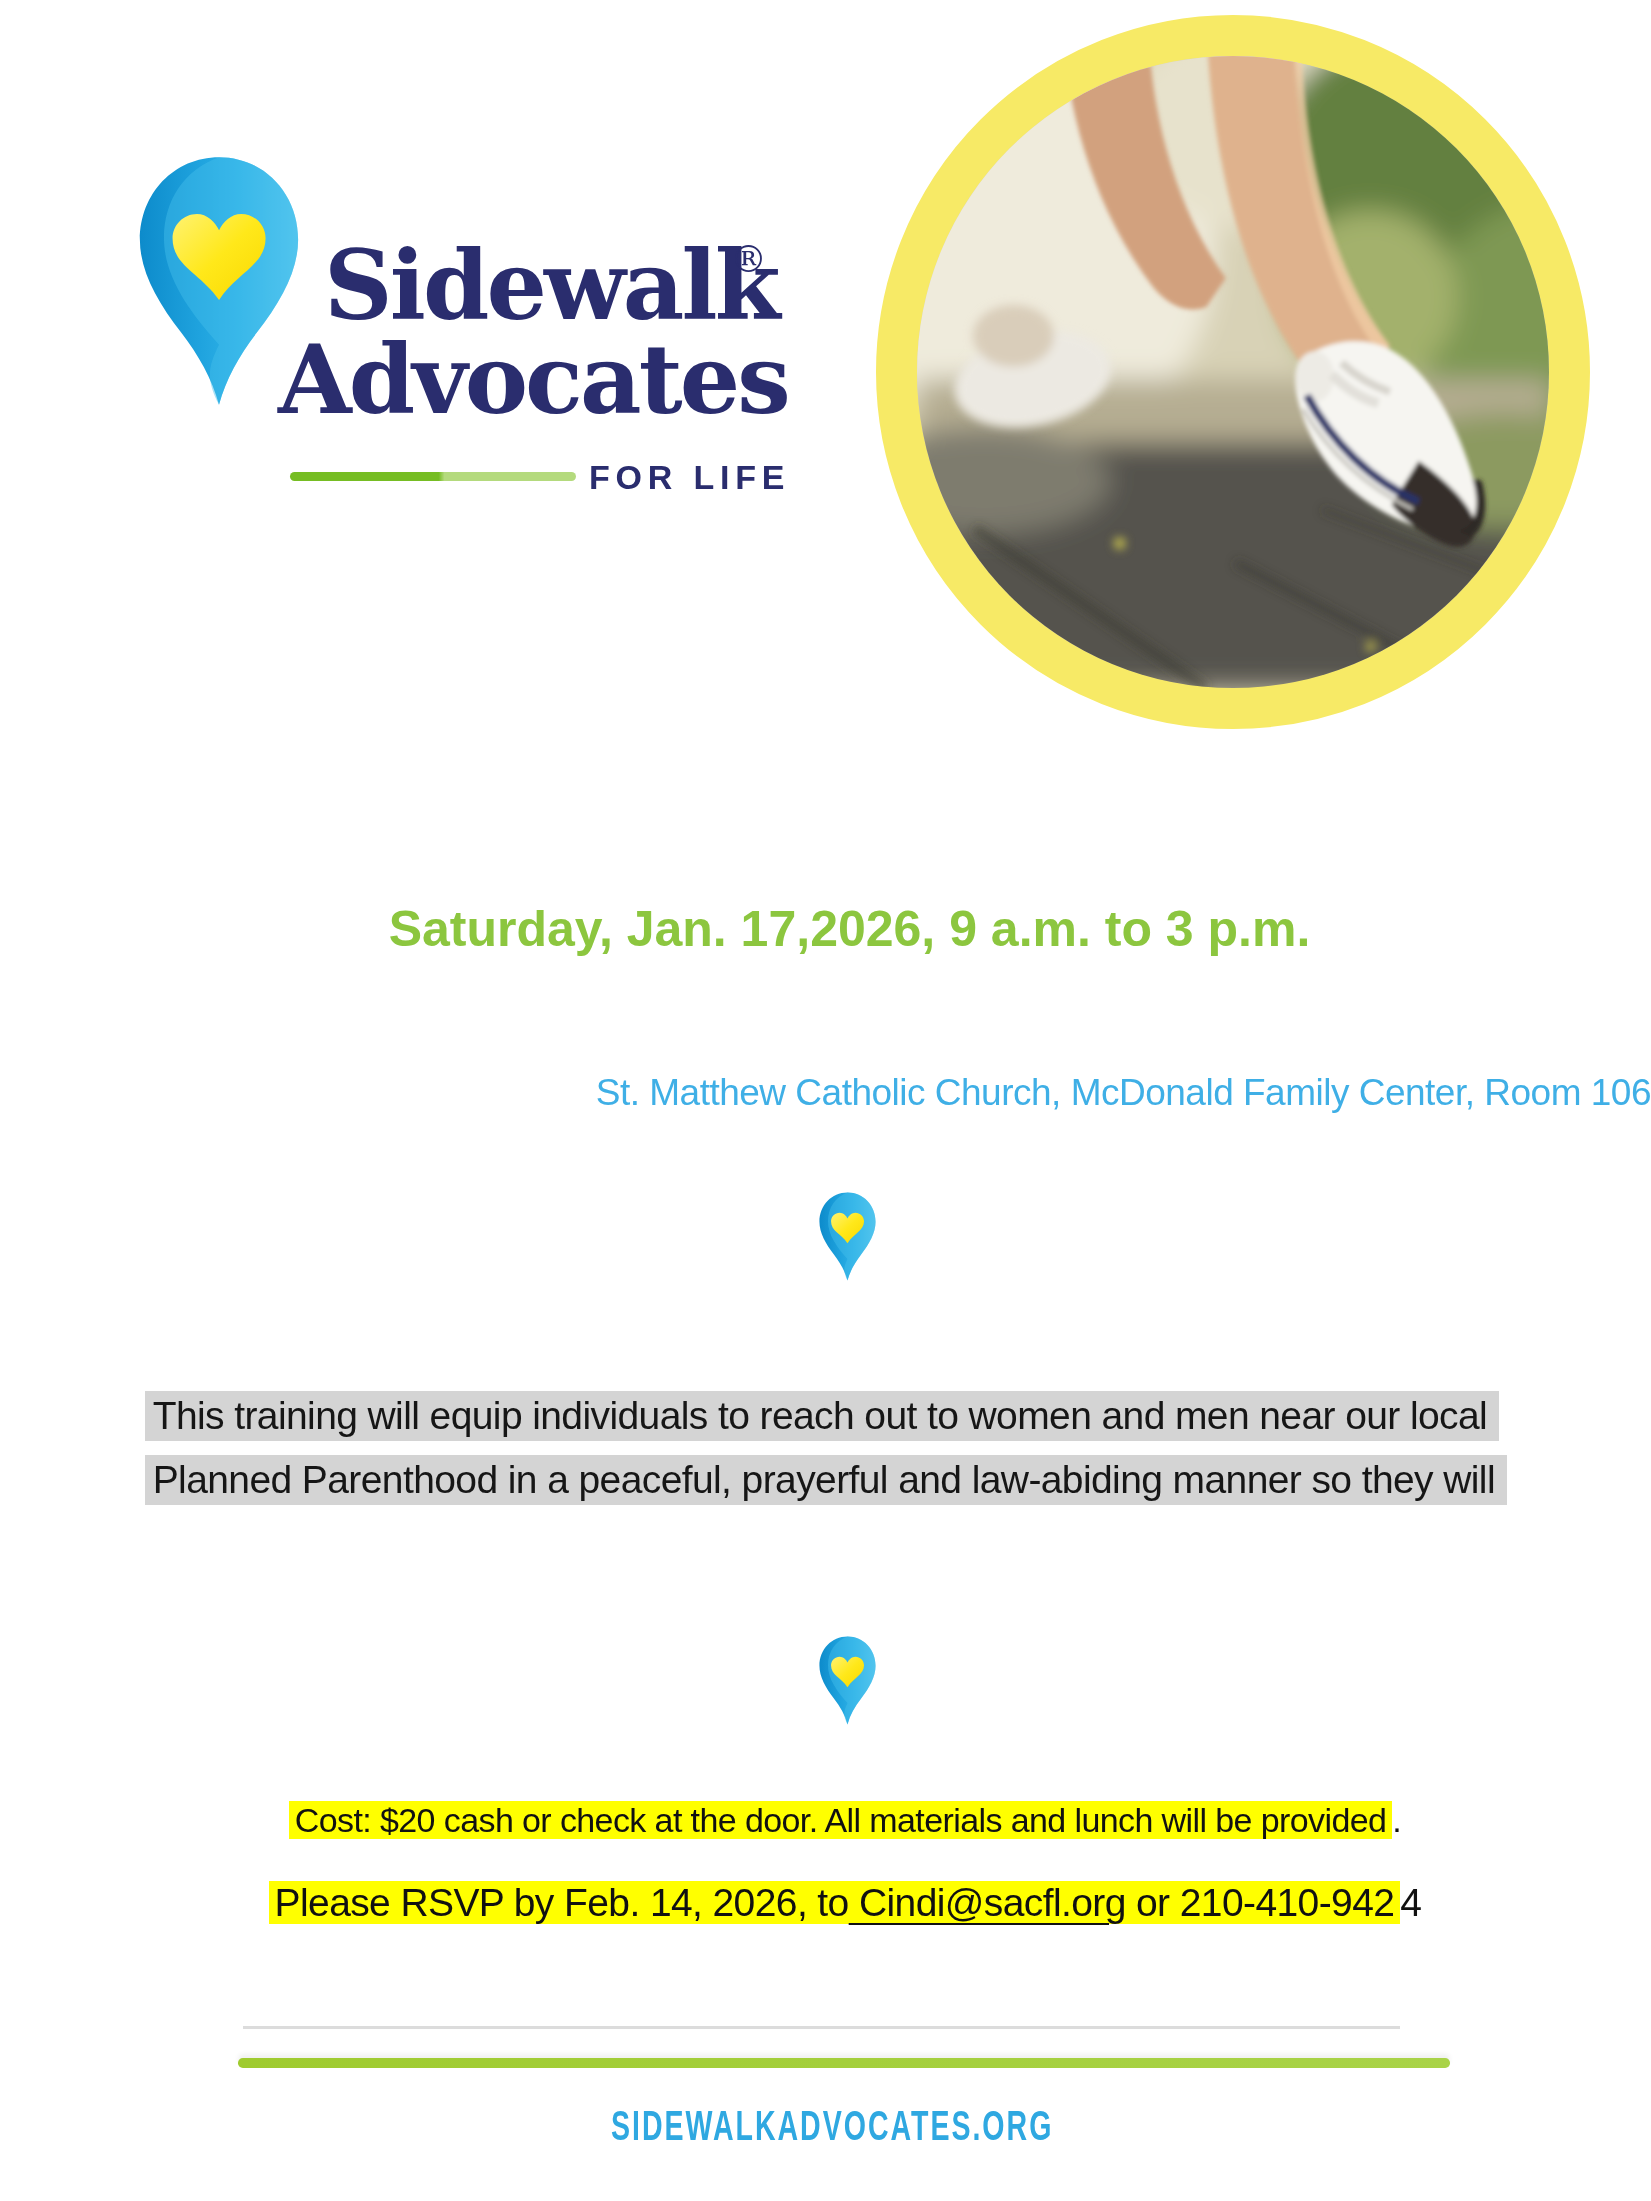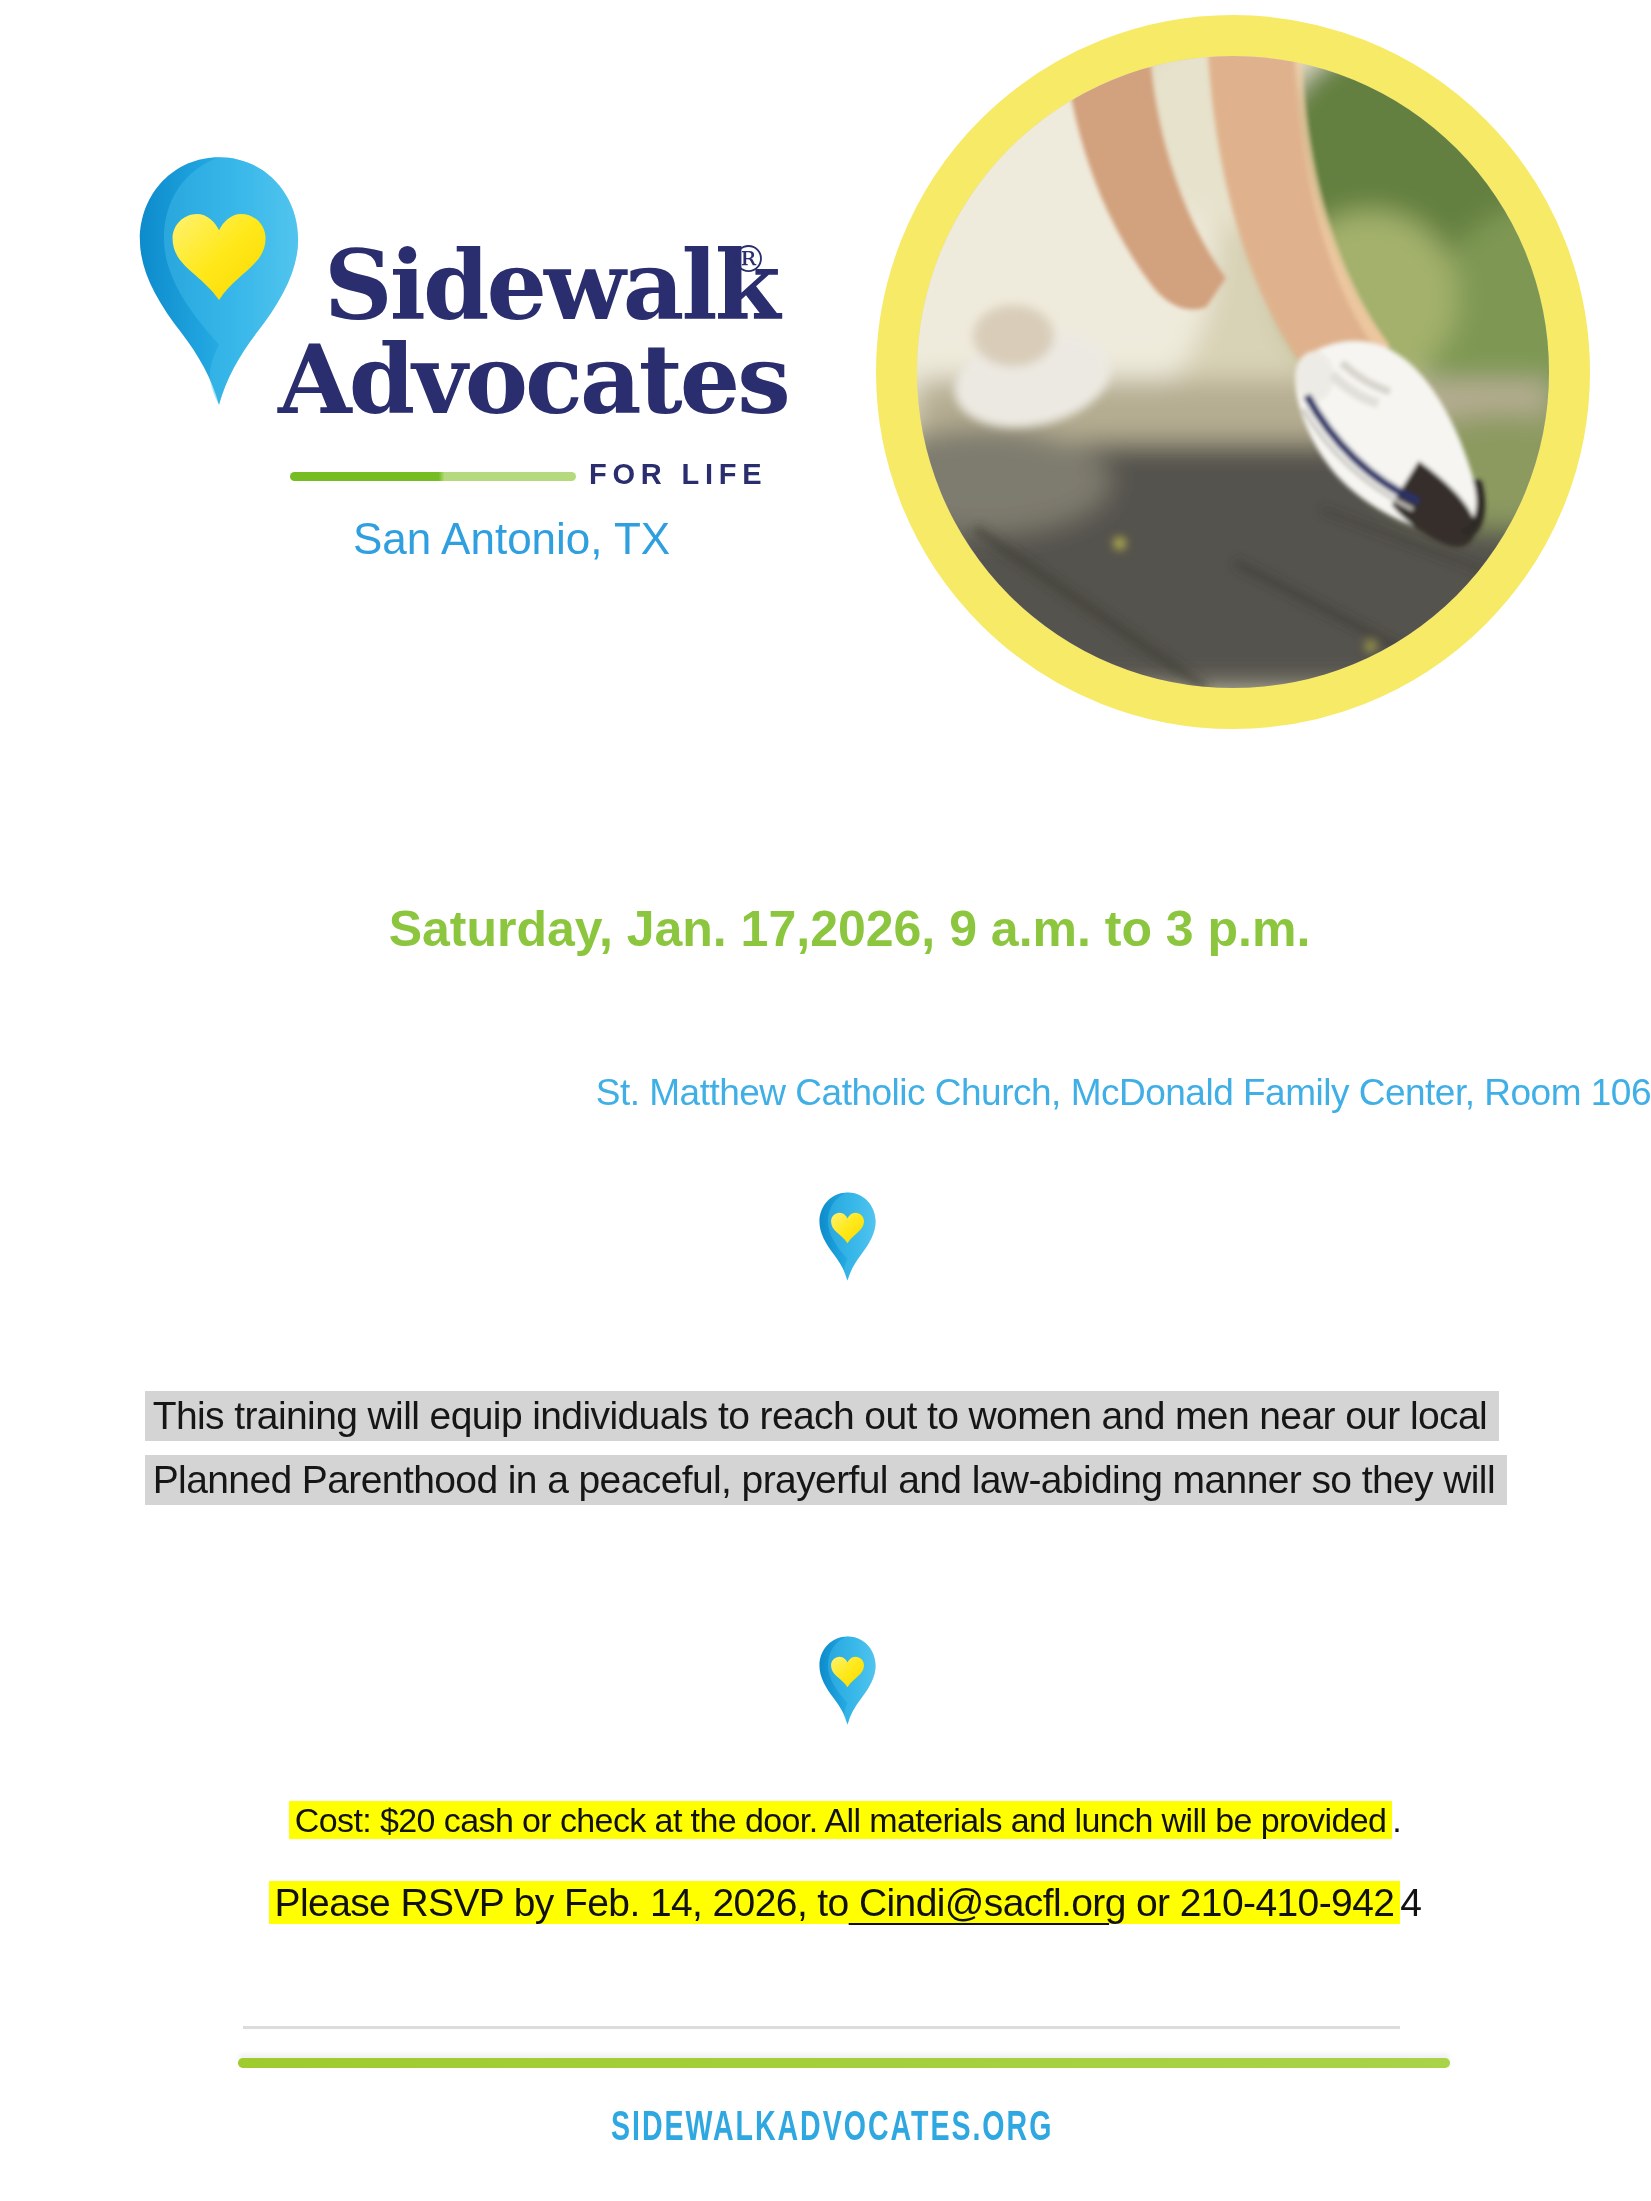--- a/index.html
+++ b/index.html
@@ -23,21 +23,21 @@
     position:absolute;left:278px;top:332px;
     font-family:"DejaVu Serif",serif;font-weight:bold;font-size:95px;line-height:1;
     color:#2A2D6E;letter-spacing:-2.9px;white-space:nowrap;
   }
   .tag-rule{
     position:absolute;left:290px;top:472px;width:286px;height:8.7px;border-radius:4.8px;
     background:linear-gradient(90deg,#76BD23 0%,#76BD23 52%,#B4DA7D 54%,#B4DA7D 100%);
   }
   .tagline{
     position:absolute;left:589px;top:458px;
-    font-weight:bold;font-size:29px;letter-spacing:5.8px;color:#2A2D6E;white-space:nowrap;
+    font-weight:bold;font-size:34px;letter-spacing:5.8px;color:#2A2D6E;white-space:nowrap;
   }
   .location{
     position:absolute;left:353px;top:514px;
     font-size:44px;font-weight:500;color:#2F9FE0;white-space:nowrap;
   }
   
   .hero{
     position:absolute;left:876px;top:15.4px;width:714px;height:714px;box-sizing:border-box;
     border:41px solid #F7EA66;border-radius:50%;overflow:hidden;background:#D8D2B6;
   }
@@ -114,21 +114,20 @@
     <g transform="translate(23,36) scale(1.69)">
       <path d="M23.6,0c-3.4,0-6.3,2.7-7.6,5.6C14.7,2.7,11.8,0,8.4,0C3.8,0,0,3.8,0,8.4 c0,9.4,9.5,11.9,16,21.2c6.1-9.3,16-12.1,16-21.2C32,3.8,28.2,0,23.6,0z" fill="url(#heartfill)"></path>
     </g>
   </svg>
 
   <div class="brand1">Sidewalk</div>
   <div class="regmark">®</div>
   <div class="brand2">Advocates</div>
   <div class="tag-rule"></div>
   <div class="tagline">FOR LIFE</div>
-  <div class="location">San Antonio, TX</div>
 
   <div class="hero">
     <svg viewBox="0 0 656 656" aria-hidden="true">
       <defs>
         <filter id="b1" x="-20%" y="-20%" width="140%" height="140%">
             <feGaussianBlur stdDeviation="14"></feGaussianBlur>
           </filter>
         <filter id="b2" x="-30%" y="-30%" width="160%" height="160%">
             <feGaussianBlur stdDeviation="5"></feGaussianBlur>
           </filter>

